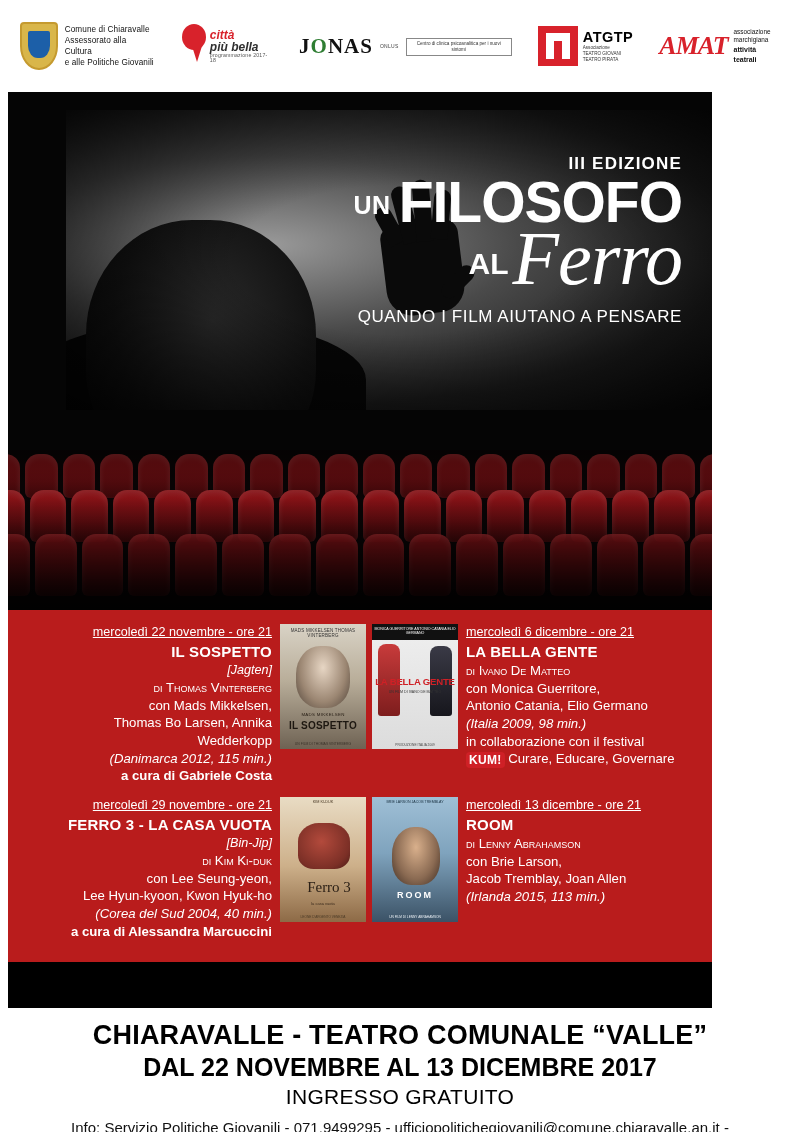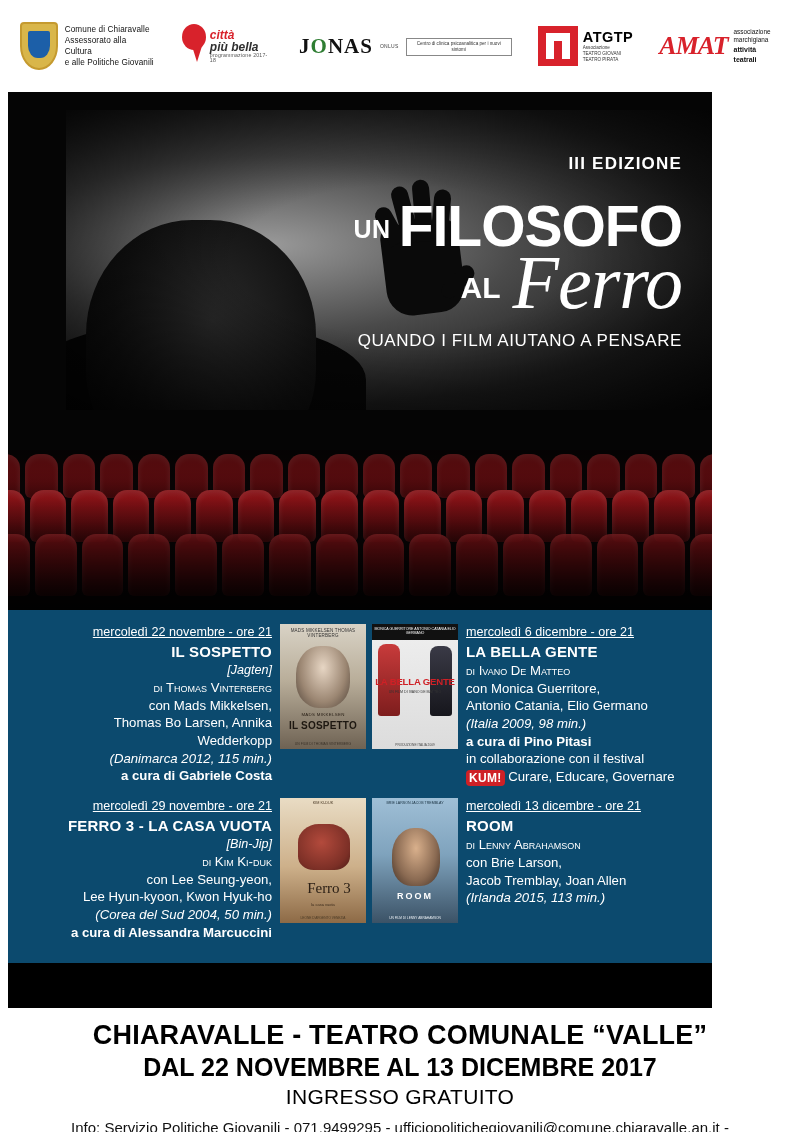--- a/index.html
+++ b/index.html
@@ -219,25 +219,25 @@
   }
   .t-line1 {
     display: flex; align-items: flex-end; justify-content: flex-end;
     gap: 8px;
   }
   .t-un {
     font-size: 25px; font-weight: bold; letter-spacing: .5px;
     padding-bottom: 8px;
   }
   .t-filosofo {
-    font-size: 57px; font-weight: bold; letter-spacing: -1px; line-height: .92; margin-top: 24px;
+    font-size: 57px; font-weight: bold; letter-spacing: -1px; line-height: .92;
   }
   .t-line2 {
     display: flex; align-items: flex-end; justify-content: flex-end;
-    gap: 12px;
+    gap: 4px;
     margin-top: -6px;
   }
   .t-al {
     font-size: 30px; font-weight: bold;
     padding-bottom: 14px;
   }
   .t-cinema {
     font-family: "Liberation Serif", serif;
     font-style: italic;
     font-size: 76px;
@@ -277,21 +277,21 @@
   .row3 { top: 84px; }
   .row3 .seat { height: 62px; width: 44px; }
   .seat-dark { opacity: .85; }
   .seats-fade {
     position:absolute; inset:0;
     background: linear-gradient(180deg, rgba(0,0,0,.55) 0%, rgba(0,0,0,.1) 30%, rgba(0,0,0,.9) 100%);
   }
 
   
   .films {
-    background: #0c4a6e;
+    background: #b91c1c;
     padding: 14px 14px 10px 32px;
     color: #fff;
   }
   .film-row {
     display: flex;
     gap: 6px;
     margin-bottom: 12px;
   }
   .film {
     display: flex;
@@ -589,42 +589,41 @@
           <div class="p2sub">UN FILM DI IVANO DE MATTEO</div>
           <div class="p2foot">PRODUZIONE ITALIA 2009</div>
         </div>
         <div class="film-text align-left">
           <div class="date">mercoledì 6 dicembre - ore 21</div>
           <div class="film-title">LA BELLA GENTE</div>
           <div class="smallcaps">di Ivano De Matteo</div>
           <div>con Monica Guerritore,</div>
           <div>Antonio Catania, Elio Germano</div>
           <div class="countryline">(Italia 2009, 98 min.)</div>
-          <div class="cura">a cura di Pino Pitasi</div>
           <div>in collaborazione con il festival</div>
           <div>
             <span class="kum">KUM!</span>
             <span>Curare, Educare, Governare</span>
           </div>
         </div>
       </div>
 
     </div>
 
     <div class="film-row">
 
       <div class="film left">
         <div class="film-text align-right">
           <div class="date">mercoledì 29 novembre - ore 21</div>
           <div class="film-title">FERRO 3 - LA CASA VUOTA</div>
           <div class="orig">[Bin-Jip]</div>
           <div class="smallcaps">di Kim Ki-duk</div>
           <div>con Lee Seung-yeon,</div>
           <div>Lee Hyun-kyoon, Kwon Hyuk-ho</div>
-          <div class="countryline">(Corea del Sud 2004, 50 min.)</div>
+          <div class="countryline">(Corea del Sud 2004, 40 min.)</div>
           <div class="cura">a cura di Alessandra Marcuccini</div>
         </div>
         <div class="poster-thumb p3">
           <div class="p3top">KIM KI-DUK</div>
           <div class="p3fig"></div>
           <div class="p3title">Ferro 3</div>
           <div class="p3sub">la casa vuota</div>
           <div class="p3foot">LEONE D'ARGENTO VENEZIA</div>
         </div>
       </div>

